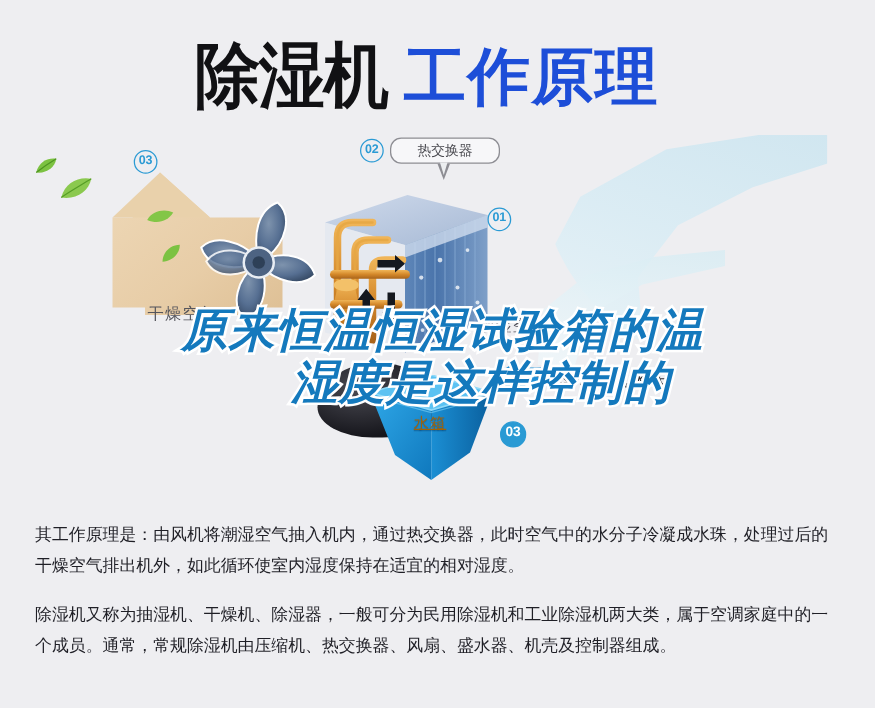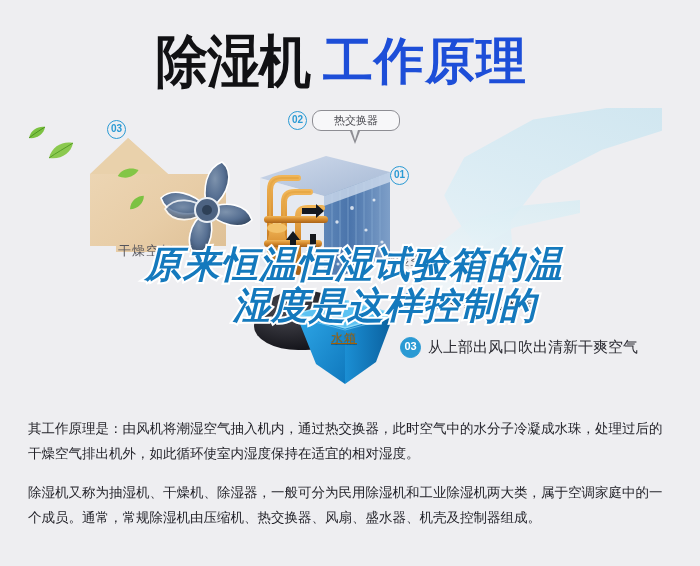--- a/index.html
+++ b/index.html
@@ -318,21 +318,20 @@
     <div class="numcirc lbl01">01</div>
     <div class="lbl-text wetair-text">潮湿空气</div>
 
     <div class="steps">
       <div class="step">
         <div class="numcirc solid">02</div>
         <div class="step-text">发器冷凝成水珠</div>
       </div>
       <div class="step">
         <div class="numcirc solid">03</div>
-        <div class="step-text">从上部出风口吹出清新干爽空气</div>
       </div>
     </div>
   </div>
 
   <div class="overlay">
     <div class="ov-line ov1">原来恒温恒湿试验箱的温</div>
     <div class="ov-line ov2">湿度是这样控制的</div>
   </div>
 
   <div class="body-copy">

